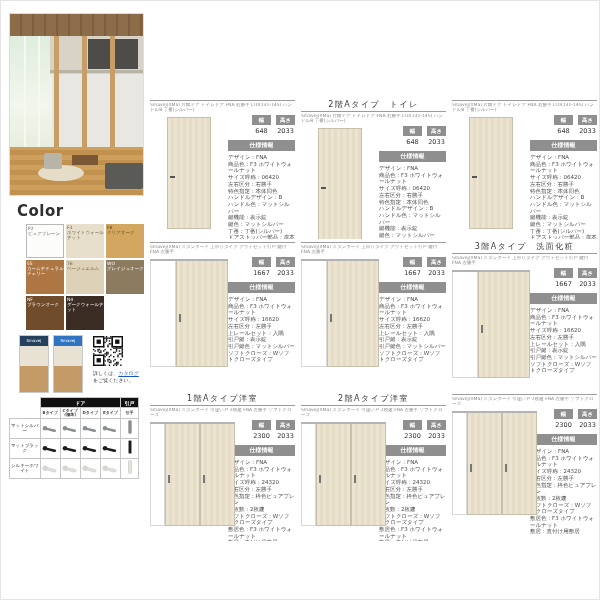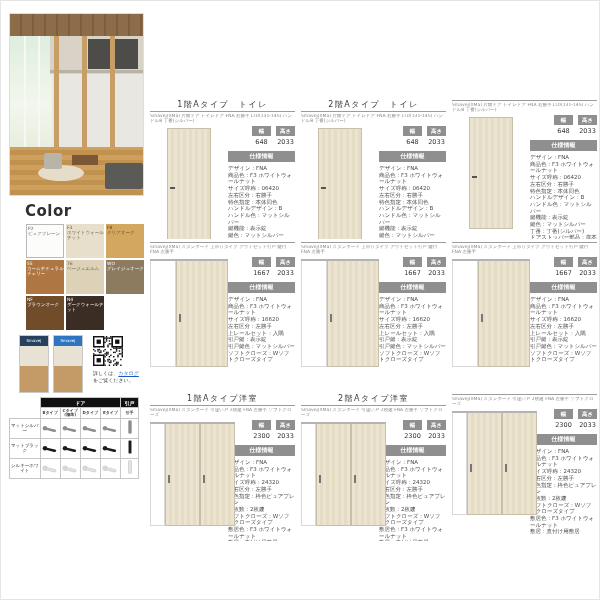--- a/index.html
+++ b/index.html
@@ -15,21 +15,21 @@
   .ph-rail{position:absolute;left:40px;top:56px;right:0;height:3px;background:#b9b3a5;}
   .ph-window{position:absolute;left:0;top:22px;width:42px;height:115px;background:linear-gradient(#dfeede,#f2f6ec 60%,#e7eedd);}
   .ph-mullion{position:absolute;top:22px;width:2px;height:115px;background:#f7f7f5;}
   .ph-col{position:absolute;top:22px;width:5px;height:118px;background:#c79e66;}
   .ph-floor{position:absolute;left:0;bottom:0;right:0;height:48px;background:repeating-linear-gradient(0deg,#c1924f 0 5px,#cf9f5c 5px 10px);}
   .ph-rug{position:absolute;left:28px;bottom:14px;width:46px;height:16px;border-radius:50%;background:#e6ddc9;}
   .ph-sofa{position:absolute;right:0;bottom:6px;width:38px;height:26px;background:#5a5a57;border-radius:2px;}
   .ph-chair{position:absolute;left:34px;bottom:26px;width:18px;height:16px;background:#b9b4a8;border-radius:2px;}
   .ph-table{position:absolute;left:62px;bottom:30px;width:26px;height:10px;background:#7a5836;}
 
-  .color-heading{margin:6px 0 4px 16px;font-size:15px;font-weight:bold;color:#2f2f2f;letter-spacing:.5px;}
+  .color-heading{margin:6px 0 4px 8px;font-size:15px;font-weight:bold;color:#2f2f2f;letter-spacing:.5px;}
   .swatch-grid{margin-left:17px;width:118px;display:grid;grid-template-columns:repeat(3,1fr);gap:2px;}
   .swatch{position:relative;height:34px;box-sizing:border-box;overflow:hidden;}
   .swatch-label{position:absolute;left:1px;top:1px;font-size:4.5px;line-height:1.15;white-space:pre-line;}
 
   .cat-row{position:relative;margin-top:5px;height:62px;}
   .thumb{position:absolute;top:0;width:30px;height:58px;border:1px solid #c9c9c9;box-sizing:border-box;
          background:linear-gradient(#e8e2d4 0 30px,#c49a66 30px 100%);overflow:hidden;}
   .thumb-band{position:absolute;left:0;top:0;right:0;height:10px;color:#fff;font-size:4px;line-height:10px;text-align:center;overflow:hidden;}
   .qr{position:absolute;left:84px;top:1px;width:30px;height:30px;}
   .cat-note{position:absolute;left:84px;top:35px;width:50px;font-size:5px;line-height:1.35;color:#333;}
@@ -343,21 +343,20 @@
             <td class="h-cell"><svg width="6" height="14" viewBox="0 0 6 14">
                 <rect x="1.5" y="0.5" width="3" height="13" rx="1" fill="#e3e3df" stroke="#b8b8b4" stroke-width="0.5"></rect>
               </svg></td>
           </tr>
         </tbody>
     </table>
   </div>
 
   <div class="panel-grid" id="panel-grid">
       <div class="panel">
-      <div class="p-title">1階Aタイプ　トイレ</div>
       <hr class="p-rule">
       <div class="p-sub">Smavej(XMa) 片開ドア トイレドア FNA 右勝手 LTD(131-14S) ハンドルB 丁番(シルバー)</div>
       <div class="p-body">
         <div class="door-col">
           <div class="door door-single grain">
               <span class="handle"></span>
             </div>
         </div>
         <div class="spec-col">
           <div class="size-row">
@@ -510,20 +509,21 @@
 サイズ呼称：16620
 左右区分：左勝手
 上レールセット：入隅
 引戸鍵：表示錠
 引戸鍵色：マットシルバー
 ソフトクローズ：Wソフトクローズタイプ</div>
         </div>
       </div>
     </div>
       <div class="panel">
+      <div class="p-title">3階Aタイプ　洗面化粧</div>
       <hr class="p-rule">
       <div class="p-sub">Smavej(XMa) スタンダード 上吊りタイプ アウトセット引戸 鍵付 FNA 左勝手</div>
       <div class="p-body">
         <div class="door-col flush">
           <div class="door door-slide">
               <div class="opening"></div>
               <div class="slab grain">
                 <span class="vhandle"></span>
               </div>
             </div>

